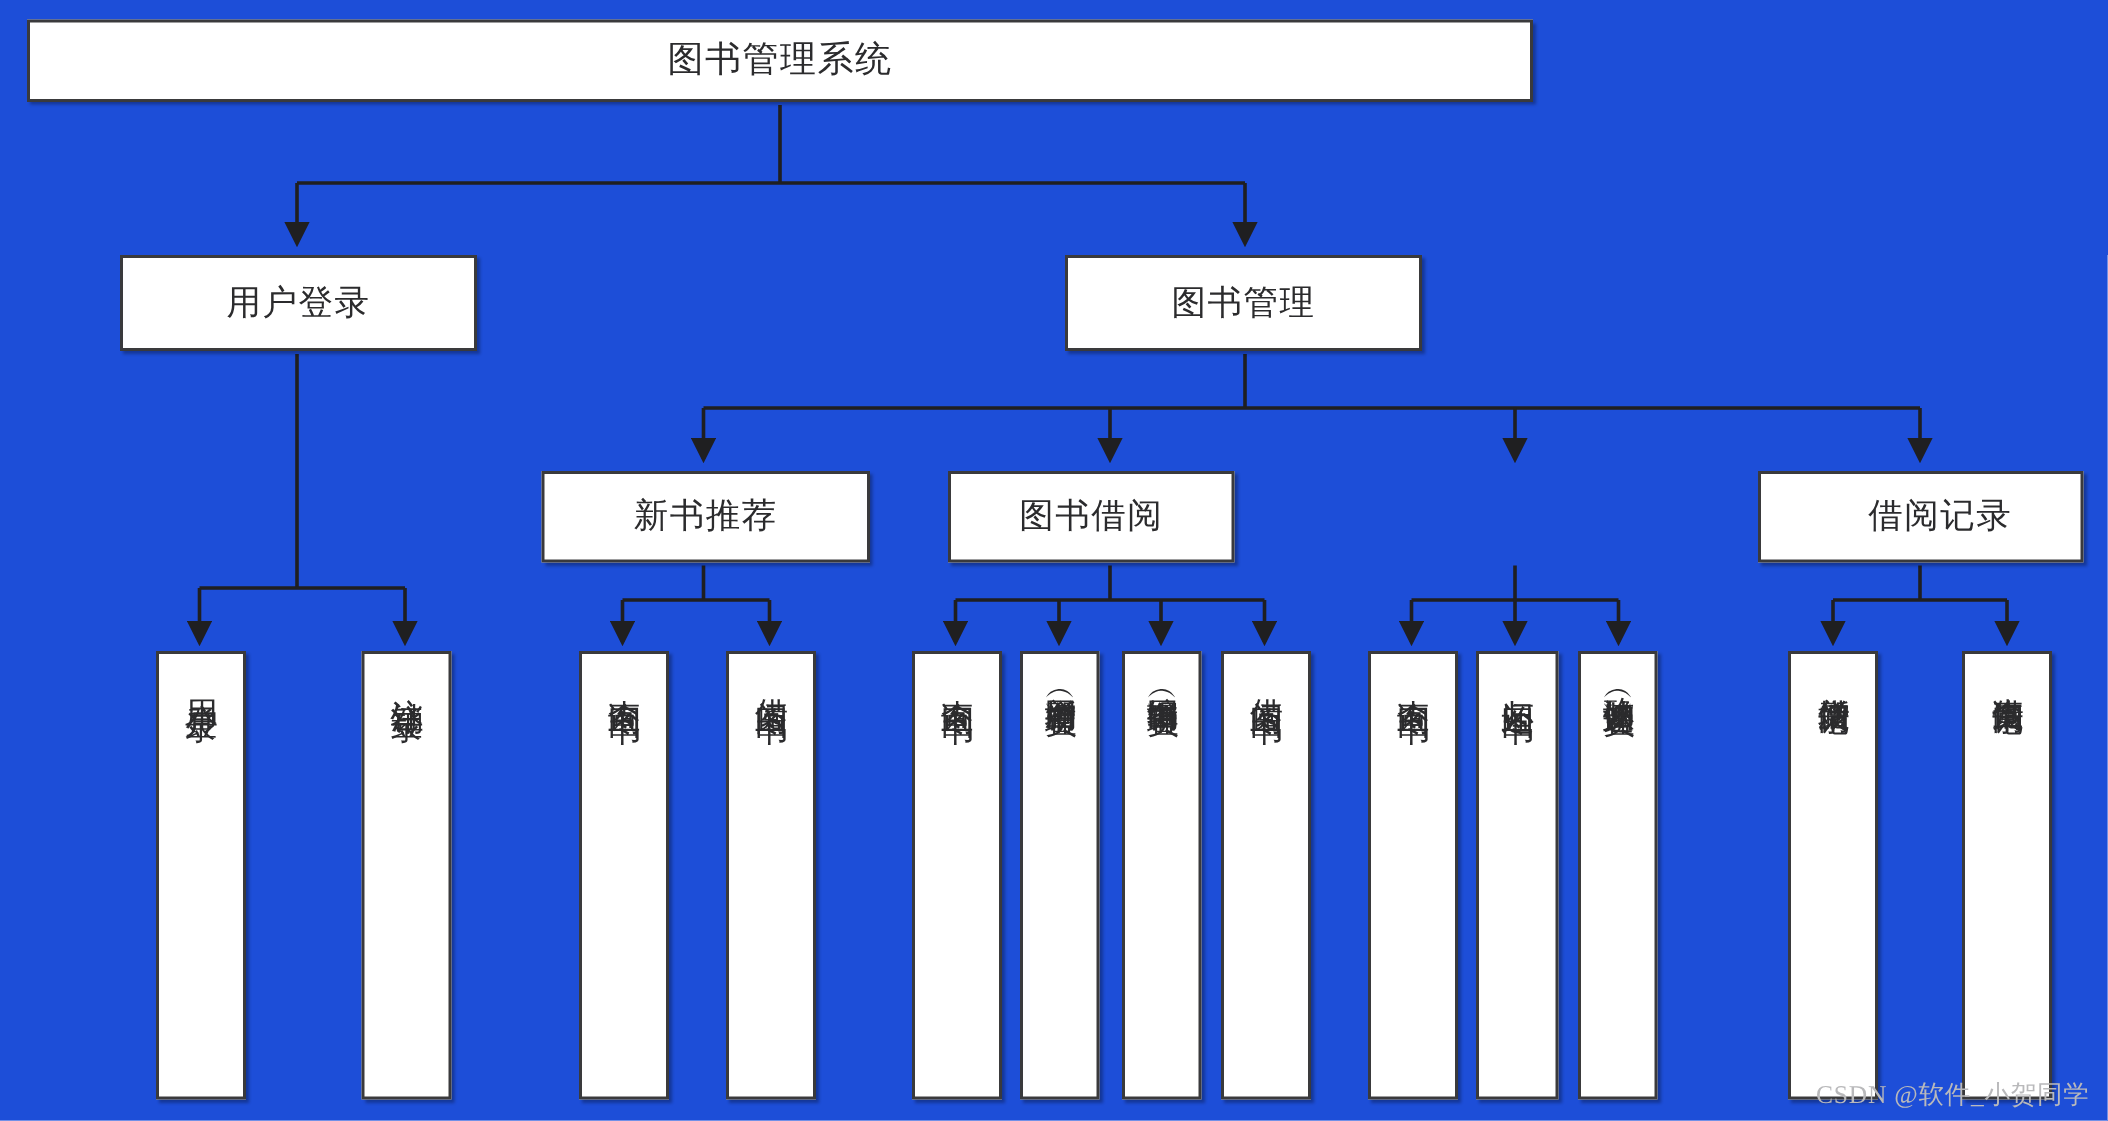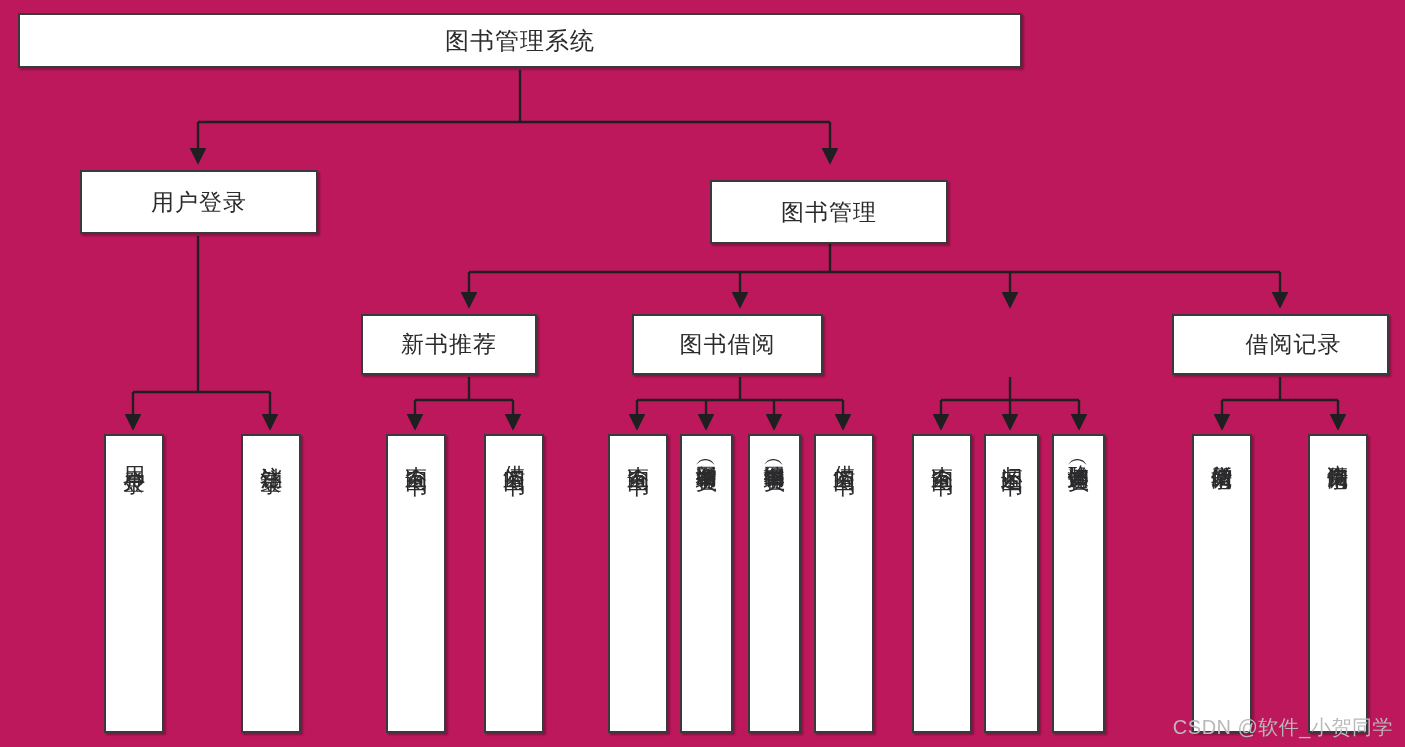--- a/index.html
+++ b/index.html
@@ -11,21 +11,22 @@
   body {
     font-family: "Liberation Sans", "DejaVu Sans", sans-serif;
     width: 1405px;
     height: 747px;
     overflow: hidden;
   }
   #diagram-root {
     position: relative;
     width: 1405px;
     height: 747px;
-    background: #be185d;
+    background: #1d4ed8;
+    font-family: Liberation Serif, serif;
   }
   #edge-layer {
     position: absolute;
     left: 0;
     top: 0;
     width: 1405px;
     height: 747px;
     pointer-events: none;
   }
   .node {
@@ -69,21 +70,21 @@
     white-space: normal;
   }
   .node.vert.tall .node-label {
     font-size: 21px;
     letter-spacing: 1px;
   }
   #watermark {
     position: absolute;
     right: 12px;
     bottom: 6px;
-    font-size: 20px;
+    font-size: 17px;
     color: #b9b9bb;
     letter-spacing: 0.5px;
     user-select: none;
     white-space: nowrap;
   }
 </style>
 </head>
 <body>
 
 <div id="diagram-root">
@@ -139,25 +140,25 @@
   </svg>
 
   <div class="node horiz tier-root" style="left:18px; top:13px; width:1004px; height:55px;">
     <span class="node-label">图书管理系统</span>
   </div>
 
   <div class="node horiz" style="left:80px; top:170px; width:238px; height:64px;">
     <span class="node-label">用户登录</span>
   </div>
 
-  <div class="node horiz" style="left:710px; top:180px; width:238px; height:64px;">
+  <div class="node horiz" style="left:710px; top:170px; width:238px; height:64px;">
     <span class="node-label">图书管理</span>
   </div>
 
-  <div class="node horiz" style="left:361px; top:314px; width:176px; height:61px;">
+  <div class="node horiz" style="left:361px; top:314px; width:219px; height:61px;">
     <span class="node-label">新书推荐</span>
   </div>
 
   <div class="node horiz" style="left:632px; top:314px; width:191px; height:61px;">
     <span class="node-label">图书借阅</span>
   </div>
 
 
   <div class="node horiz" style="left:1172px; top:314px; width:217px; height:61px;padding-left:26px;">
     <span class="node-label">借阅记录</span>

